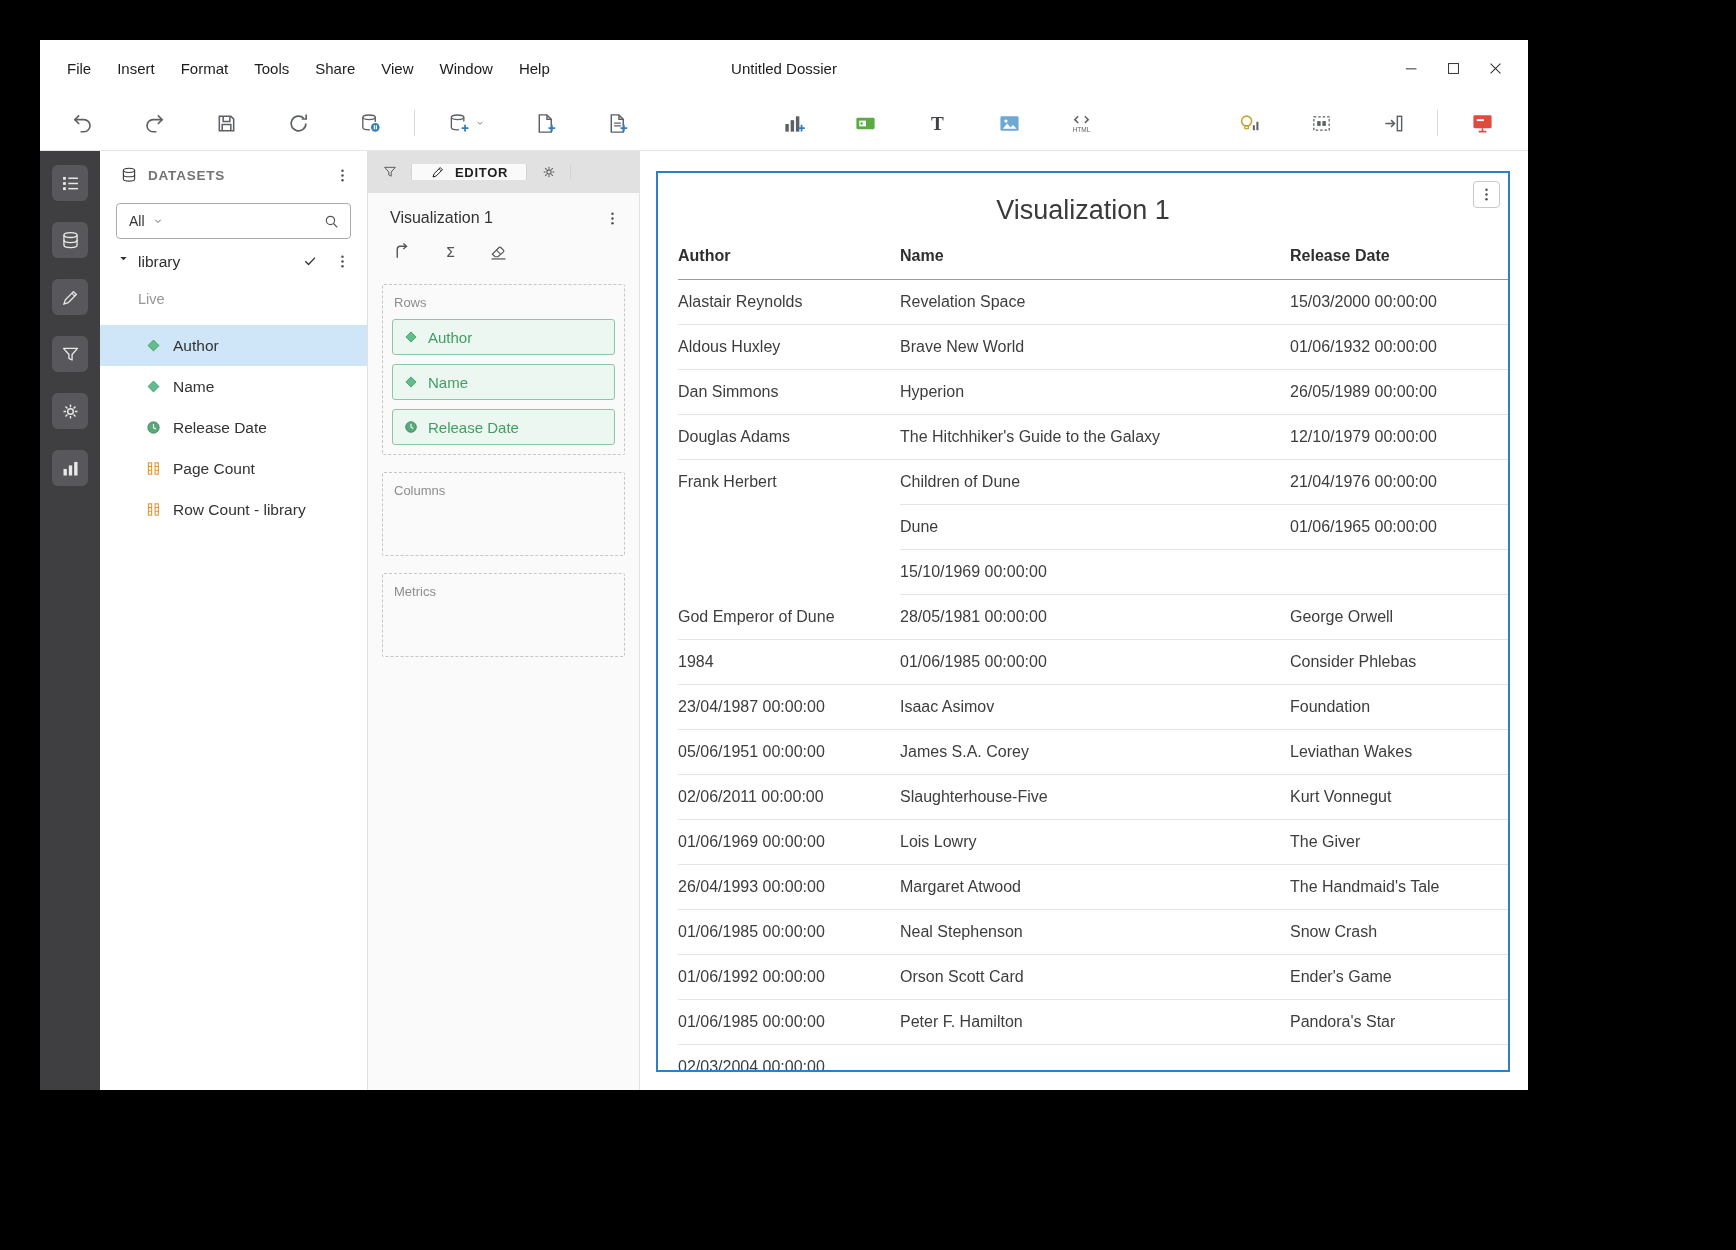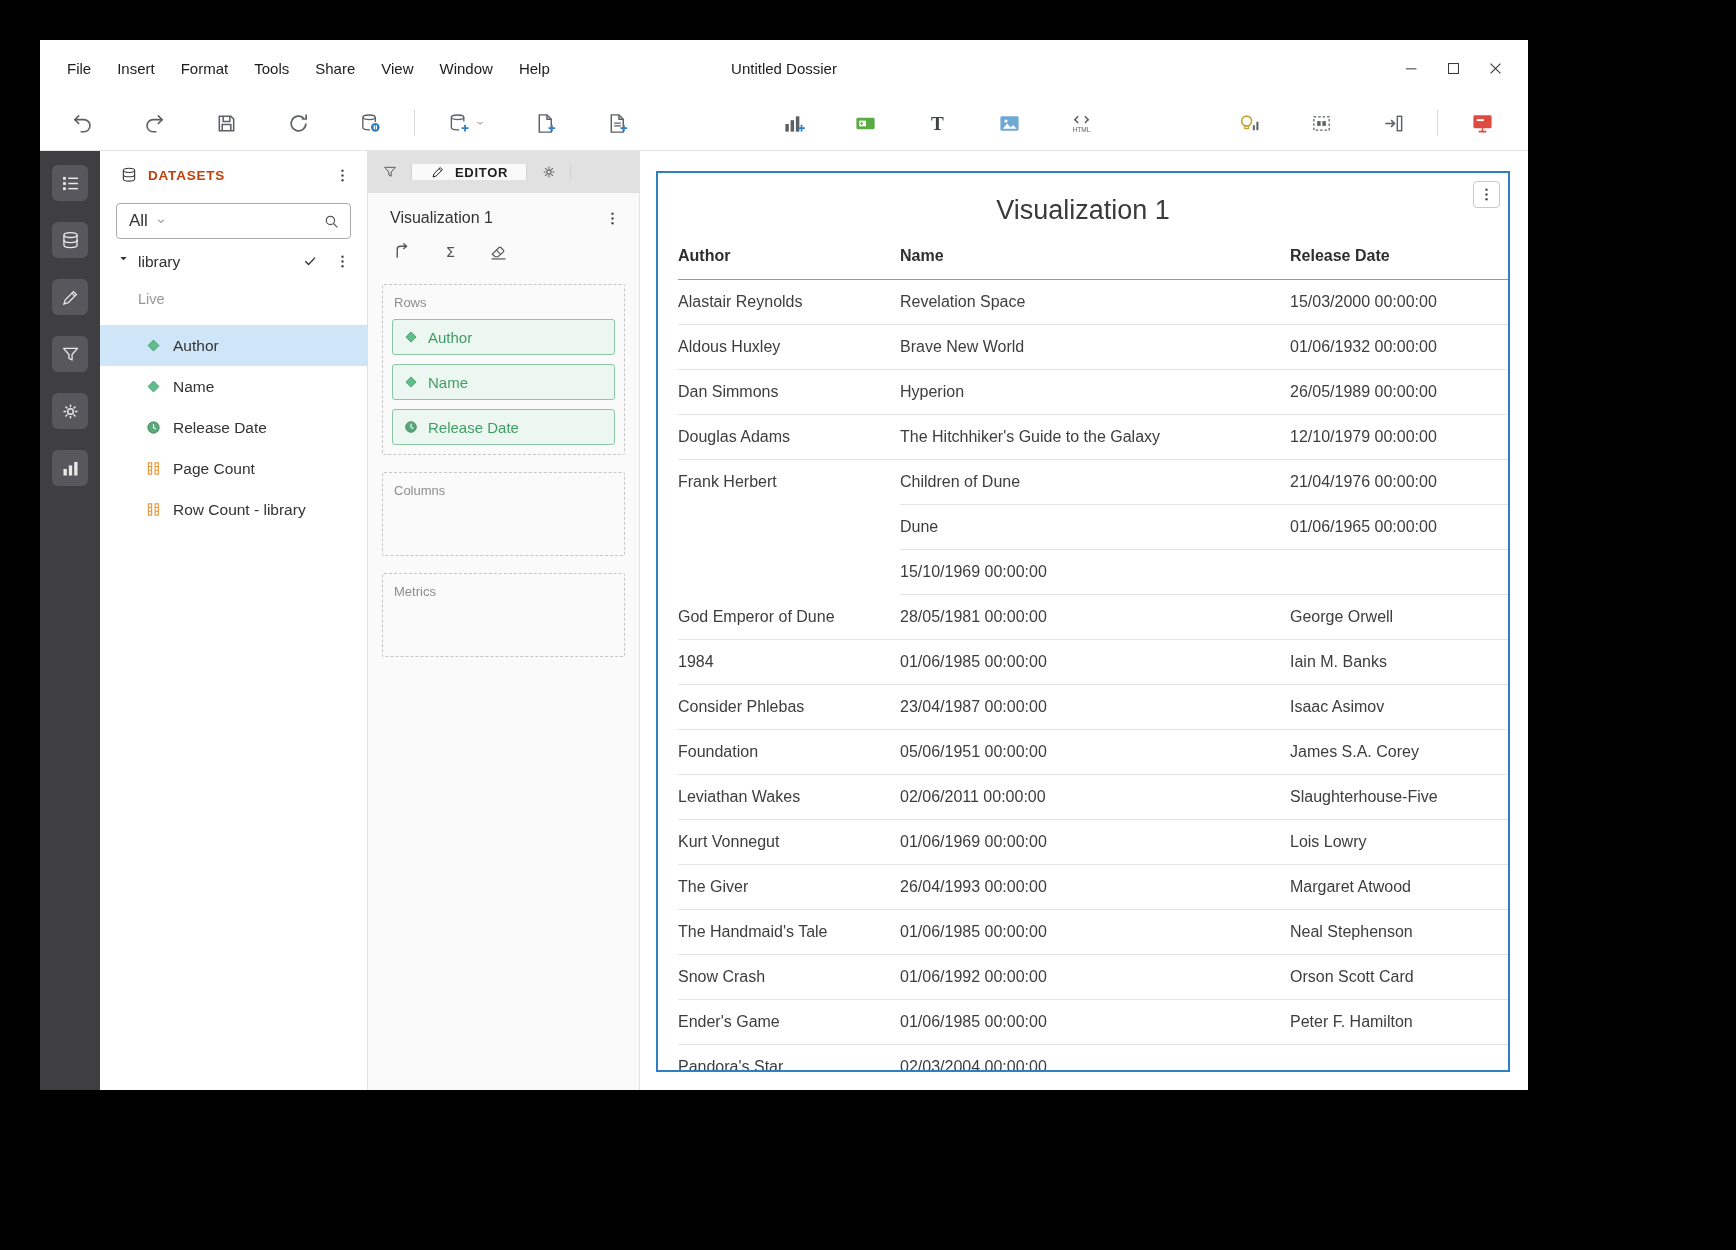--- a/index.html
+++ b/index.html
@@ -35,25 +35,25 @@
   
   .main{flex:1;display:flex;min-height:0}
   .nav-rail{width:60px;background:#3f3f41;display:flex;flex-direction:column;align-items:center;padding-top:14px;gap:21px}
   .rail-tile{width:36px;height:36px;border-radius:6px;background:#58585c;display:flex;align-items:center;justify-content:center;color:#e9e9e9;cursor:pointer}
   .rail-tile .icn{width:21px;height:21px}
 
   
   .datasets-panel{width:268px;background:#fff;border-right:1px solid #e0e0e0;display:flex;flex-direction:column}
   .dp-header{height:48px;display:flex;align-items:center;padding:0 16px 0 20px}
   .dp-header .icn{width:18px;height:18px;color:#3a3a3a}
-  .dp-title{margin-left:10px;font-size:13.5px;font-weight:bold;letter-spacing:.8px;color:#c2410c}
+  .dp-title{margin-left:10px;font-size:13.5px;font-weight:bold;letter-spacing:.8px;color:#737373}
   .icn.kebab{width:17px;height:17px;color:#4c4c4c;cursor:pointer}
   .dp-header .kebab{margin-left:auto}
   .dp-search{margin:4px 16px 14px;height:36px;border:1px solid #ababab;border-radius:4px;display:flex;align-items:center;padding:0 10px 0 12px;color:#333;cursor:pointer}
-  .all-label{font-size:17px}
+  .all-label{font-size:14px}
   .dp-search .chev-all{width:12px;height:12px;margin-left:7px;color:#555}
   .dp-search .mag{width:17px;height:17px;margin-left:auto;color:#555}
   .tree-row{display:flex;align-items:flex-start;padding:0 16px 0 18px;height:32px;font-size:15.5px;color:#2f2f2f;cursor:pointer}
   .tree-row .caret{width:11px;height:11px;color:#2f2f2f}
   .tree-name{margin-left:9px}
   .tree-row .check{width:16px;height:16px;margin-left:auto;color:#333}
   .tree-row .kebab{margin-left:16px}
   .tree-live{padding-left:38px;font-size:14.5px;color:#969696;height:28px;display:flex;align-items:center}
   .field-list{margin-top:12px}
   .field-row{height:41px;display:flex;align-items:center;gap:11px;padding-left:45px;font-size:15.5px;color:#333;cursor:pointer}
@@ -608,21 +608,20 @@
               <div class="gc">Dune</div>
               <div class="gc">01/06/1965 00:00:00</div>
               <div class="gc no-line"></div>
               <div class="gc">15/10/1969 00:00:00</div>
               <div class="gc"></div>
               <div class="gc">God Emperor of Dune</div>
               <div class="gc">28/05/1981 00:00:00</div>
               <div class="gc">George Orwell</div>
               <div class="gc">1984</div>
               <div class="gc">01/06/1985 00:00:00</div>
-              <div class="gc">Iain M. Banks</div>
               <div class="gc">Consider Phlebas</div>
               <div class="gc">23/04/1987 00:00:00</div>
               <div class="gc">Isaac Asimov</div>
               <div class="gc">Foundation</div>
               <div class="gc">05/06/1951 00:00:00</div>
               <div class="gc">James S.A. Corey</div>
               <div class="gc">Leviathan Wakes</div>
               <div class="gc">02/06/2011 00:00:00</div>
               <div class="gc">Slaughterhouse-Five</div>
               <div class="gc">Kurt Vonnegut</div>

